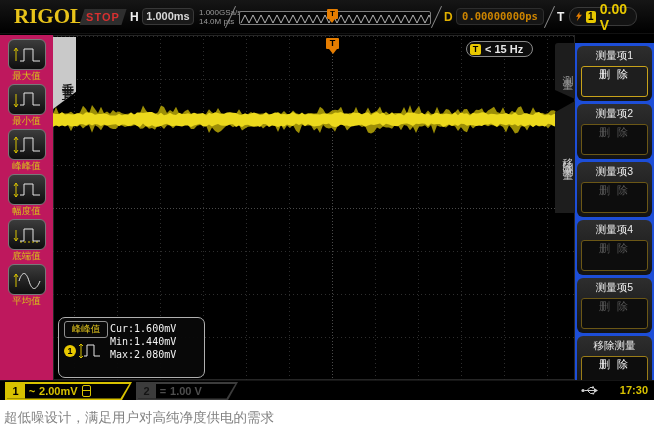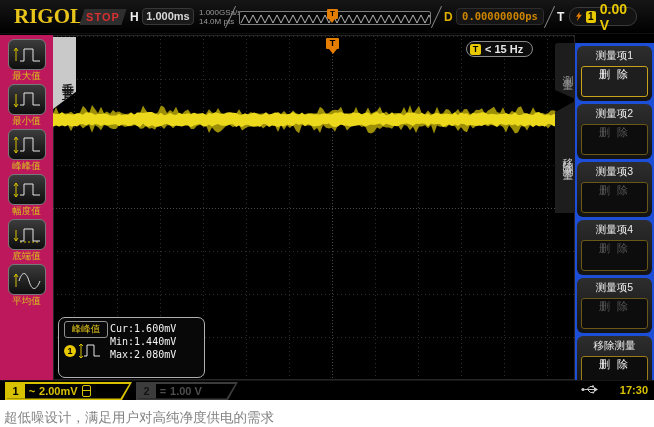--- a/index.html
+++ b/index.html
@@ -70,21 +70,21 @@
   .chblk{position:absolute;top:1px;height:18px;padding:1.5px;cursor:pointer}
   .ch1{left:5px;width:127px;background:#d8c200;clip-path:polygon(0 0,100% 0,calc(100% - 10px) 100%,0 100%)}
   .ch2{left:136px;width:102px;background:#3c3c3c;clip-path:polygon(0 0,100% 0,calc(100% - 10px) 100%,0 100%)}
   .chin{width:100%;height:100%;background:#000;clip-path:polygon(0 0,calc(100% - 1px) 0,calc(100% - 10px) 100%,0 100%);display:flex;align-items:center;gap:4px}
   .c1badge{background:#d8c200;color:#000;font-weight:bold;font-size:11px;padding:0 6px;height:100%;display:flex;align-items:center}
   .c2badge{background:#3c3c3c;color:#141414;font-weight:bold;font-size:11px;padding:0 6px;height:100%;display:flex;align-items:center}
   .c1txt{color:#d8c200;font-size:11px;font-weight:bold}
   .c2txt{color:#4e4e4e;font-size:11px;font-weight:bold}
   .bwico{width:9px;height:12px;border:1px solid #d8c200;border-radius:2px;position:relative}
   .bwico::after{content:'';position:absolute;left:0;right:0;top:4px;border-top:1px solid #d8c200}
-  .timebox{position:absolute;right:6px;top:3px;display:flex;gap:22px}
+  .timebox{position:absolute;right:6px;top:3px;display:flex;align-items:center;gap:22px}
   .clock{color:#d8c200;font-size:11px;font-weight:bold}
 </style>
 </head>
 <body>
 
 <div class="screen">
 
   <div class="hdr">
     <div class="logo">RIGOL</div>
     <div class="stop">

